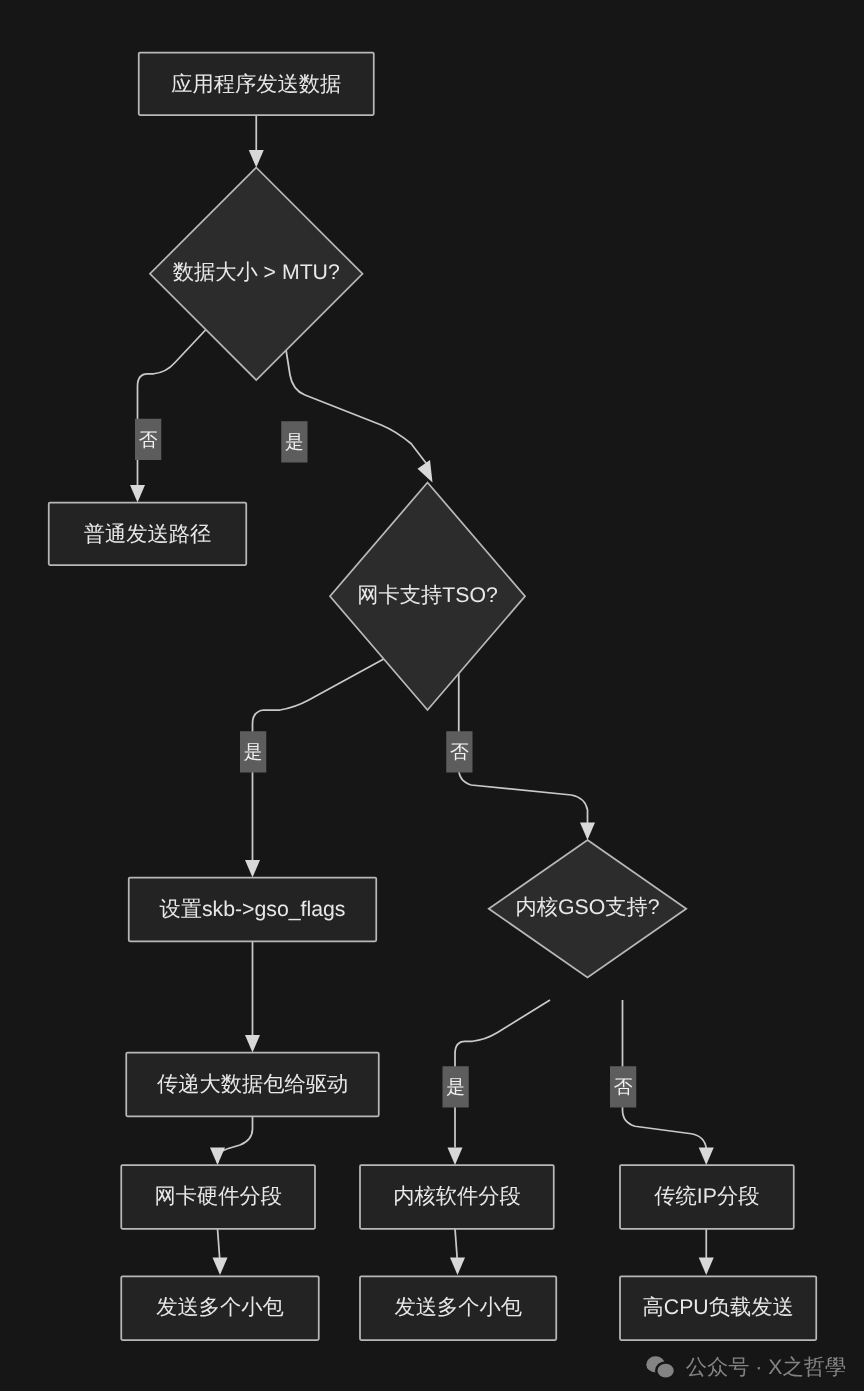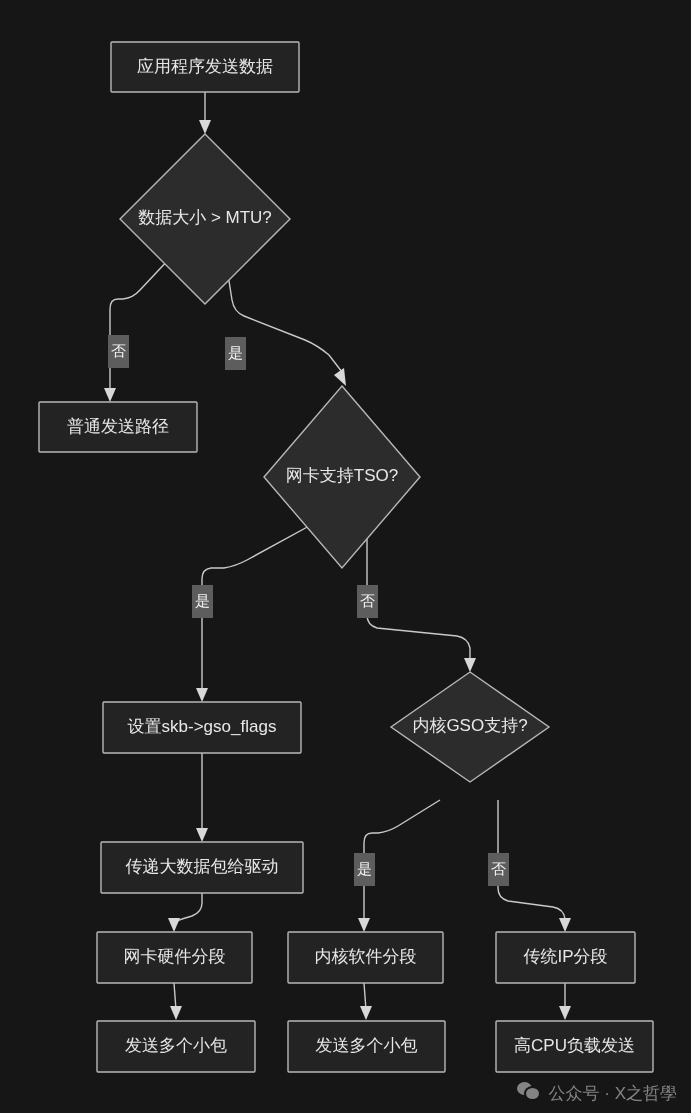--- a/index.html
+++ b/index.html
@@ -58,21 +58,21 @@
     dominant-baseline: middle;
   }
   .arrow-head {
     fill: #d8d8d8;
   }
   #watermark {
     position: absolute;
     right: 14px;
     bottom: 8px;
     display: flex;
-    align-items: flex-start;
+    align-items: flex-end;
     gap: 8px;
     color: #8e8e8e;
     font-size: 17px;
     font-family: "Liberation Sans", "DejaVu Sans", sans-serif;
     opacity: 0.92;
     pointer-events: none;
   }
   #watermark .wm-icon {
     position: relative;
     width: 24px;

